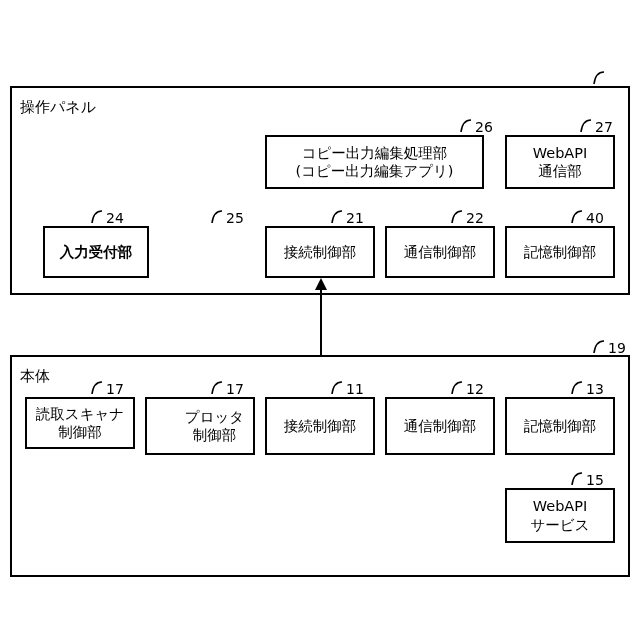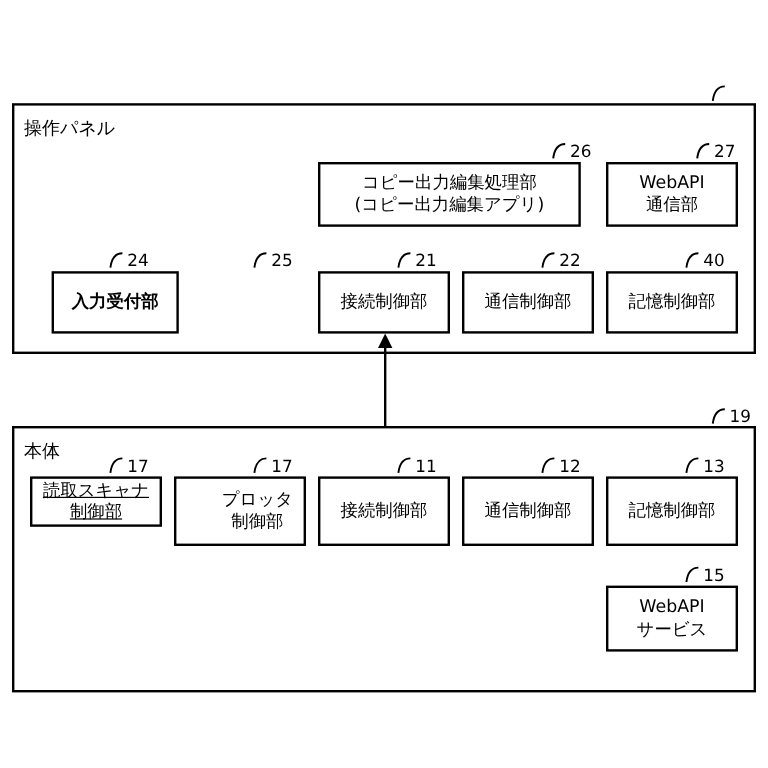--- a/index.html
+++ b/index.html
@@ -158,21 +158,21 @@
   <div class="ref" style="left:608px; top:341px;">19</div>
 
   <div class="panel-title" style="left:20px; top:369px;">本体</div>
 
   <div class="tick" style="left:90px; top:380px;">
     <svg width="16" height="16" viewBox="0 0 16 16">
       <path d="M12 2 C6 2, 3 6, 2 14" stroke="#000" stroke-width="1.6" fill="none"></path>
     </svg>
   </div>
   <div class="ref" style="left:106px; top:382px;">17</div>
-  <div class="box" style="left:25px; top:397px; width:110px; height:42px;text-decoration:underline;">読取スキャナ
+  <div class="box" style="left:25px; top:397px; width:110px; height:52px;">読取スキャナ
 制御部</div>
 
   <div class="tick" style="left:210px; top:380px;">
     <svg width="16" height="16" viewBox="0 0 16 16">
       <path d="M12 2 C6 2, 3 6, 2 14" stroke="#000" stroke-width="1.6" fill="none"></path>
     </svg>
   </div>
   <div class="ref" style="left:226px; top:382px;">17</div>
   <div class="box" style="left:145px; top:397px; width:110px; height:58px;padding-left:29px;">プロッタ
 制御部</div>

